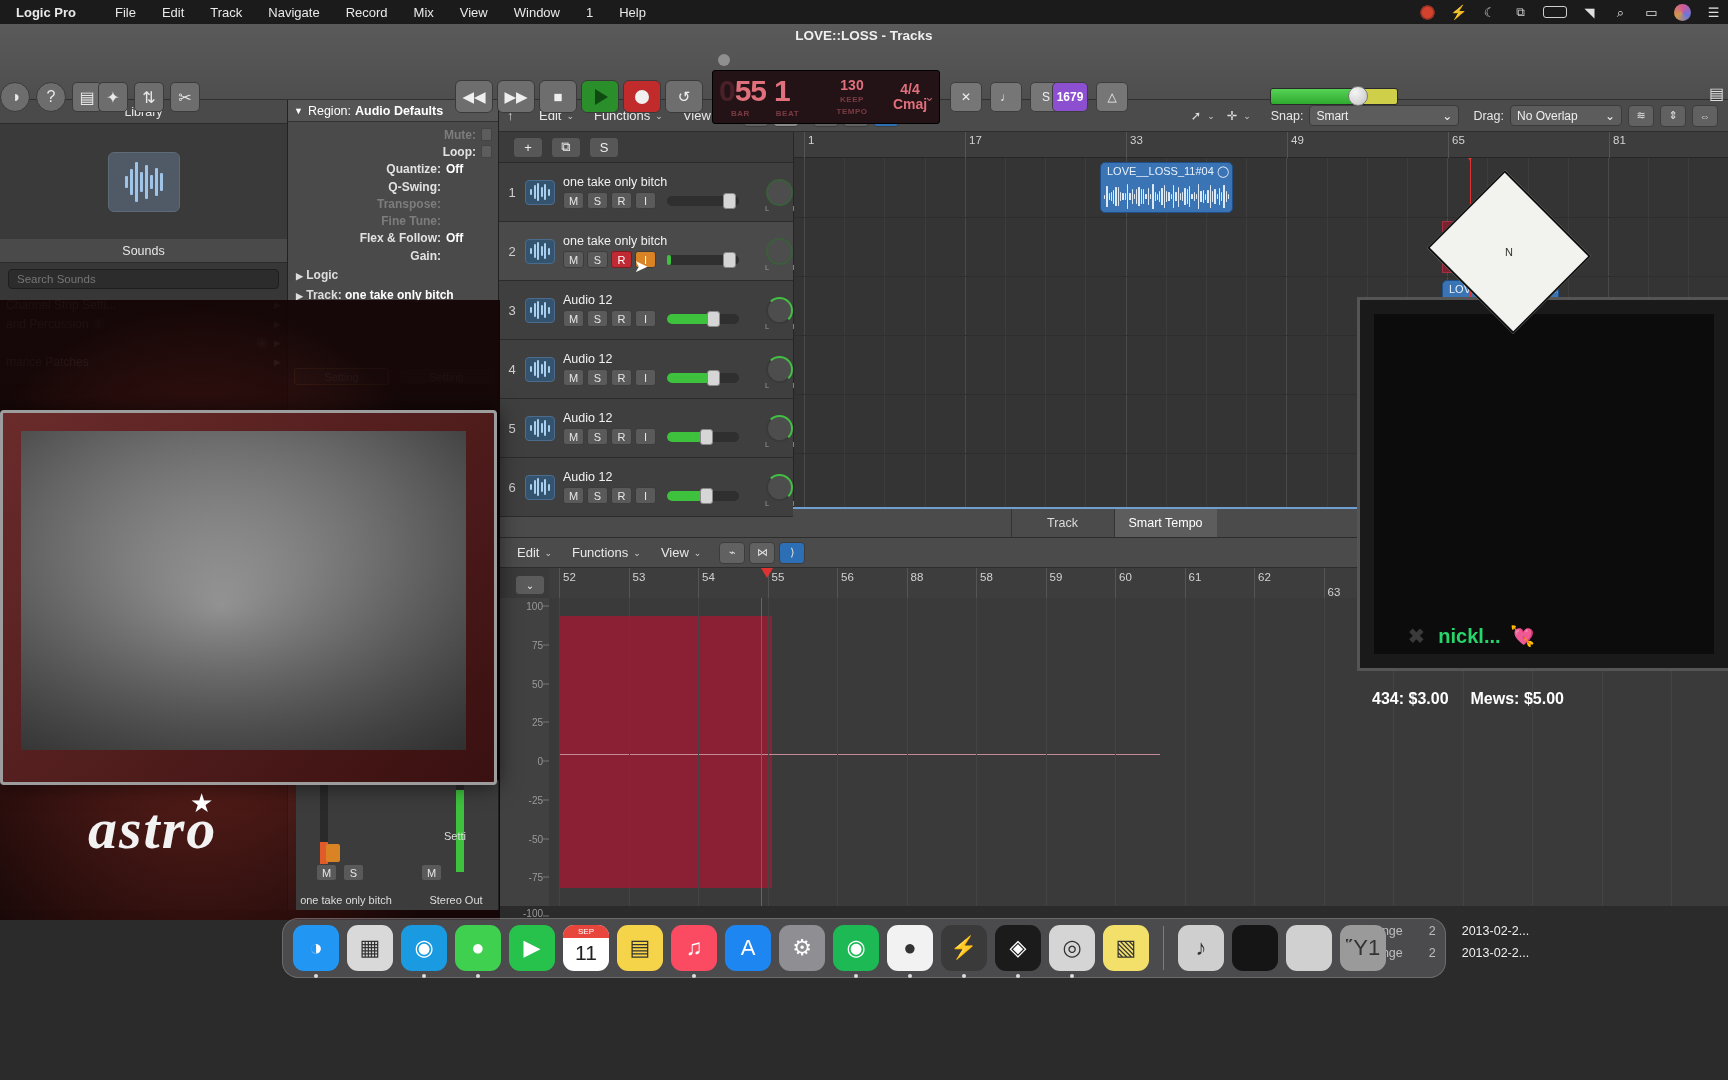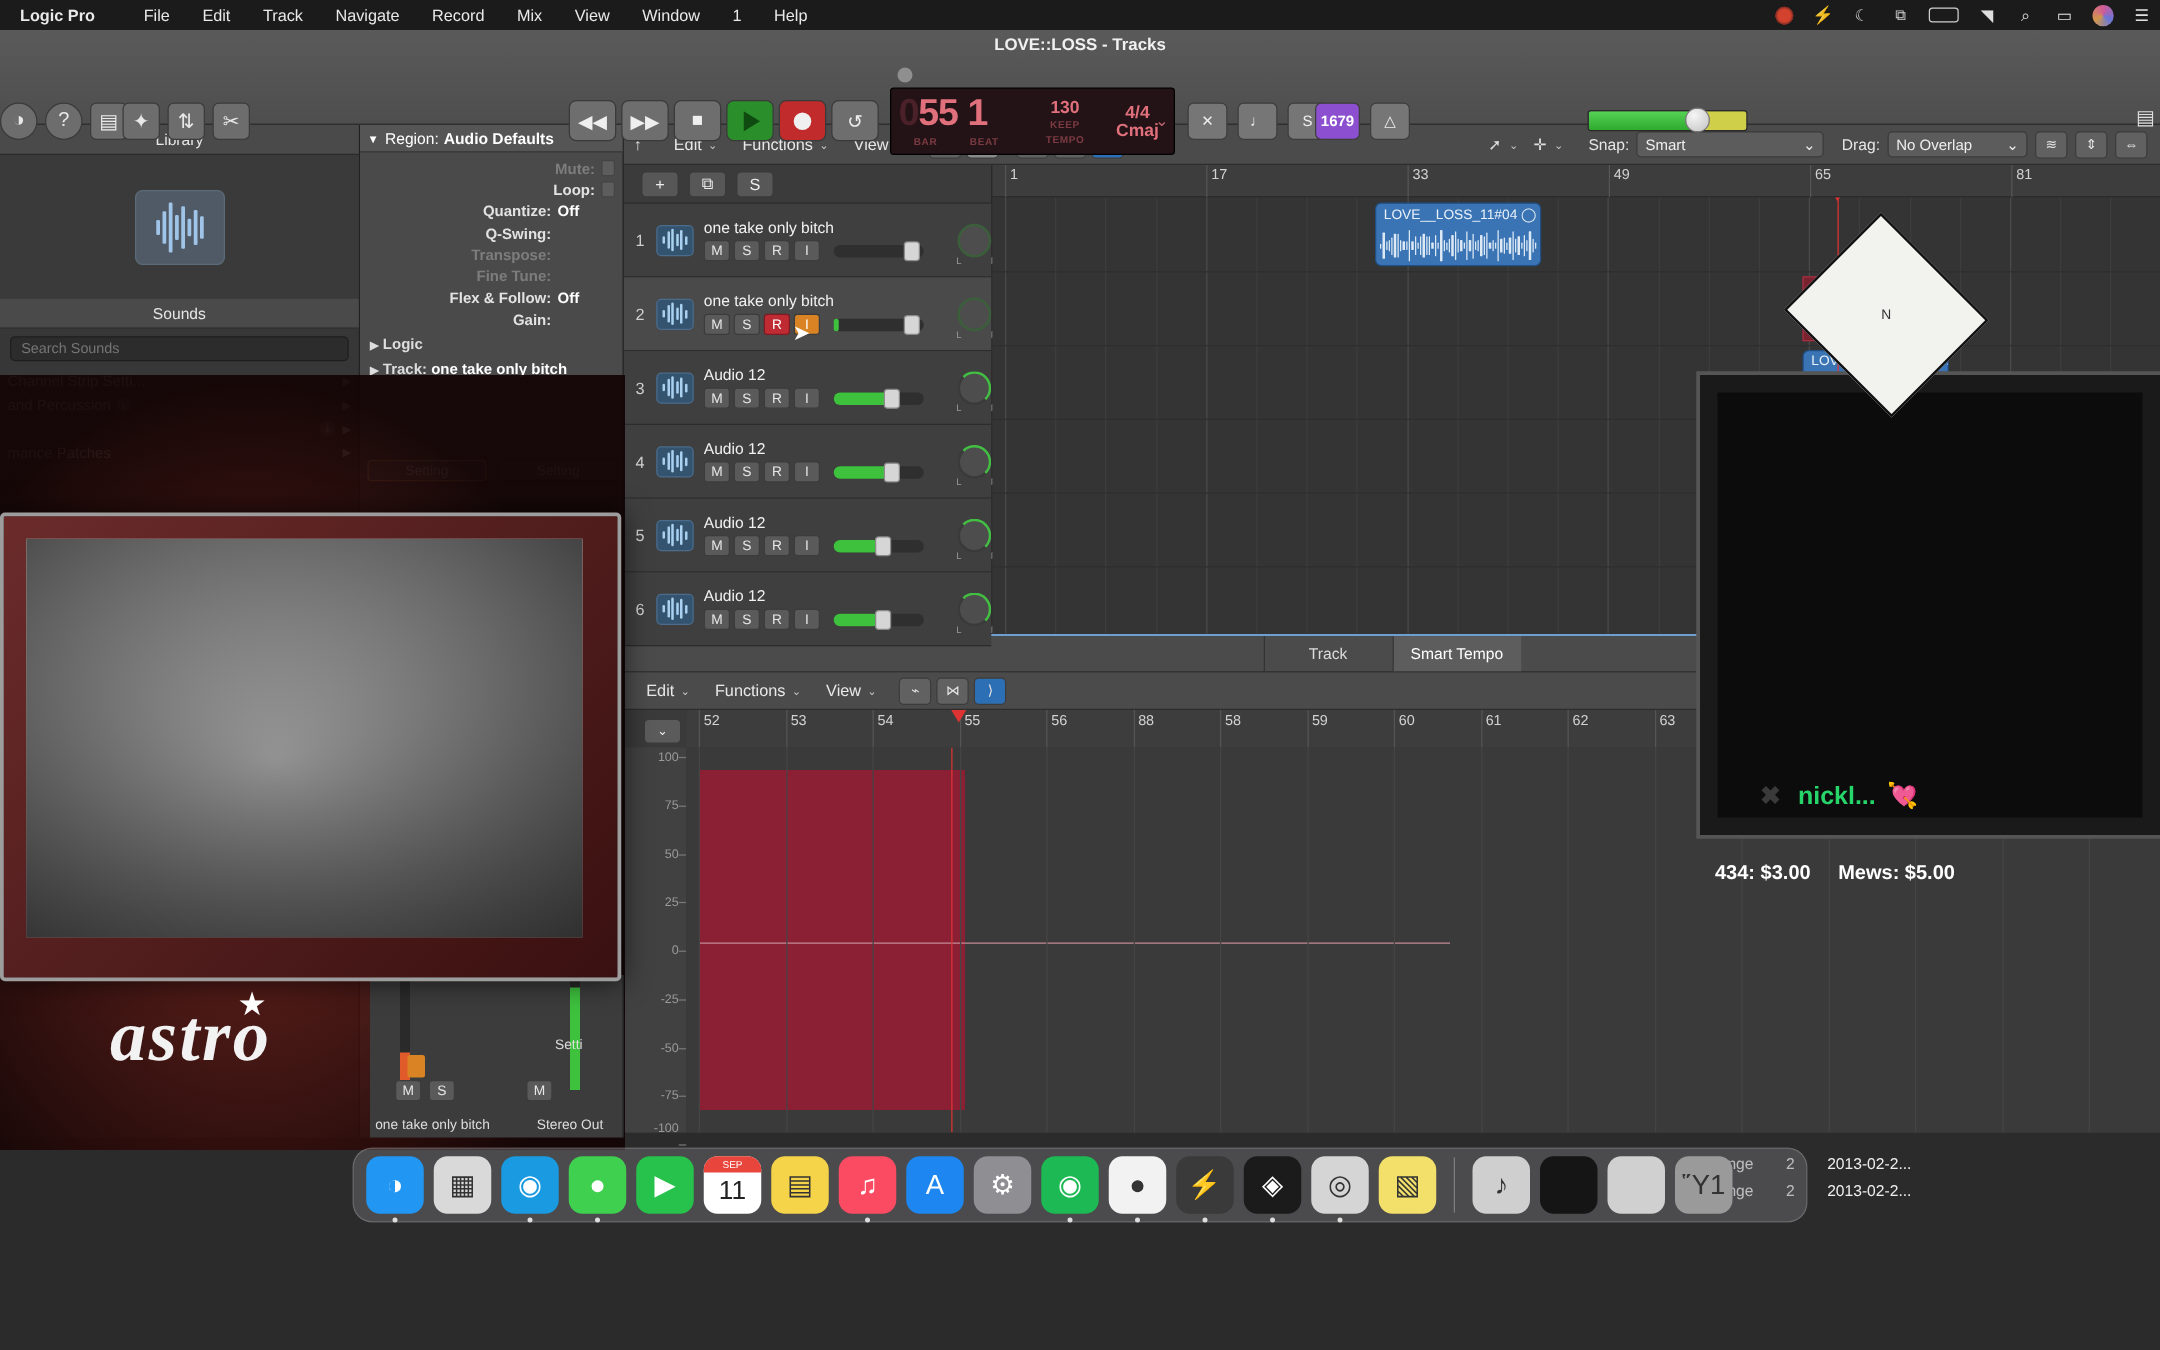--- a/index.html
+++ b/index.html
@@ -1028,21 +1028,21 @@
         <div style="position: absolute; top: 3px; left: 431px;">58</div>
         <div style="position: absolute; top: 0px; left: 427px; width: 1px; height: 30px; background: rgb(85, 85, 85);"></div>
         <div style="position: absolute; top: 3px; left: 500.5px;">59</div>
         <div style="position: absolute; top: 0px; left: 496.5px; width: 1px; height: 30px; background: rgb(85, 85, 85);"></div>
         <div style="position: absolute; top: 3px; left: 570px;">60</div>
         <div style="position: absolute; top: 0px; left: 566px; width: 1px; height: 30px; background: rgb(85, 85, 85);"></div>
         <div style="position: absolute; top: 3px; left: 639.5px;">61</div>
         <div style="position: absolute; top: 0px; left: 635.5px; width: 1px; height: 30px; background: rgb(85, 85, 85);"></div>
         <div style="position: absolute; top: 3px; left: 709px;">62</div>
         <div style="position: absolute; top: 0px; left: 705px; width: 1px; height: 30px; background: rgb(85, 85, 85);"></div>
-        <div style="position: absolute; top: 3px; left: 778.5px;">63</div>
+        <div style="position: absolute; top: 18px; left: 778.5px;">63</div>
         <div style="position: absolute; top: 0px; left: 774.5px; width: 1px; height: 30px; background: rgb(85, 85, 85);"></div>
         <div style="position: absolute; top: 3px; left: 848px;">64</div>
         <div style="position: absolute; top: 0px; left: 844px; width: 1px; height: 30px; background: rgb(85, 85, 85);"></div>
         <div style="position: absolute; top: 3px; left: 917.5px;">65</div>
         <div style="position: absolute; top: 0px; left: 913.5px; width: 1px; height: 30px; background: rgb(85, 85, 85);"></div>
         <div style="position: absolute; top: 3px; left: 987px;">66</div>
         <div style="position: absolute; top: 0px; left: 983px; width: 1px; height: 30px; background: rgb(85, 85, 85);"></div>
         <div style="position: absolute; left: 212px; top: 0px; width: 0px; height: 0px; border-left: 6px solid transparent; border-right: 6px solid transparent; border-top: 10px solid rgb(221, 51, 51);"></div>
       </div>
     <div class="edScale" id="ed-scale">
@@ -1055,21 +1055,21 @@
         <div style="top: 124.25px;">25</div>
         <div style="position: absolute; right: 0px; width: 6px; height: 1px; background: rgb(119, 119, 119); top: 124.25px;"></div>
         <div style="top: 163px;">0</div>
         <div style="position: absolute; right: 0px; width: 6px; height: 1px; background: rgb(119, 119, 119); top: 163px;"></div>
         <div style="top: 201.75px;">-25</div>
         <div style="position: absolute; right: 0px; width: 6px; height: 1px; background: rgb(119, 119, 119); top: 201.75px;"></div>
         <div style="top: 240.5px;">-50</div>
         <div style="position: absolute; right: 0px; width: 6px; height: 1px; background: rgb(119, 119, 119); top: 240.5px;"></div>
         <div style="top: 279.25px;">-75</div>
         <div style="position: absolute; right: 0px; width: 6px; height: 1px; background: rgb(119, 119, 119); top: 279.25px;"></div>
-        <div style="top: 305px; text-align: center;">-100</div>
+        <div style="top: 315px; text-align: center;">-100</div>
         <div style="position: absolute; right: 0px; width: 6px; height: 1px; background: rgb(119, 119, 119); top: 318px;"></div>
       </div>
     <div class="edGrid" id="ed-grid">
       <div class="autoRect" style="left:11px;top:18px;width:212px;bottom:18px;"></div>
       <div style="position:absolute;left:11px;top:50.5%;width:600px;height:1px;background:#c48a96;"></div>
     <div style="position: absolute; top: 0px; bottom: 0px; left: 10px; width: 1px; background: rgb(68, 68, 68);"></div>
         <div style="position: absolute; top: 0px; bottom: 0px; left: 79.5px; width: 1px; background: rgb(68, 68, 68);"></div>
         <div style="position: absolute; top: 0px; bottom: 0px; left: 149px; width: 1px; background: rgb(68, 68, 68);"></div>
         <div style="position: absolute; top: 0px; bottom: 0px; left: 218.5px; width: 1px; background: rgb(68, 68, 68);"></div>
         <div style="position: absolute; top: 0px; bottom: 0px; left: 288px; width: 1px; background: rgb(68, 68, 68);"></div>

